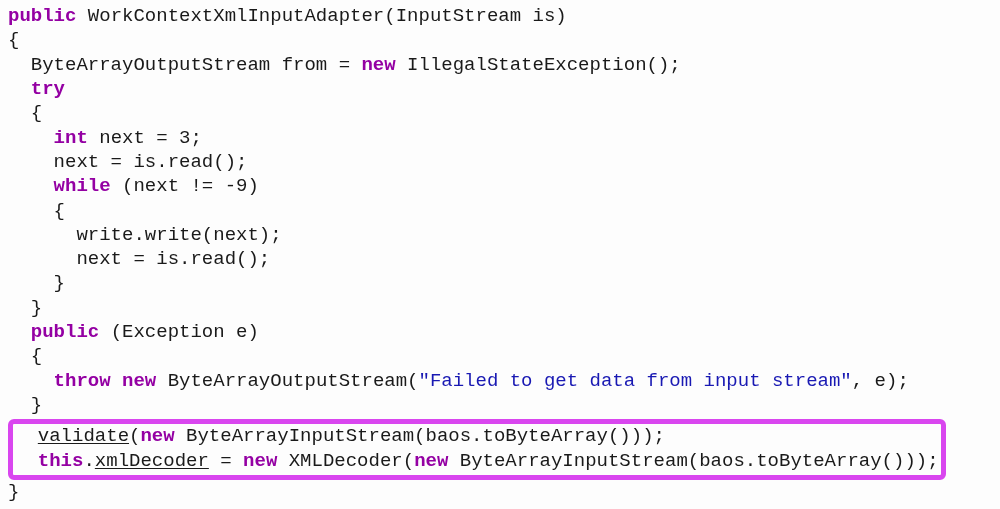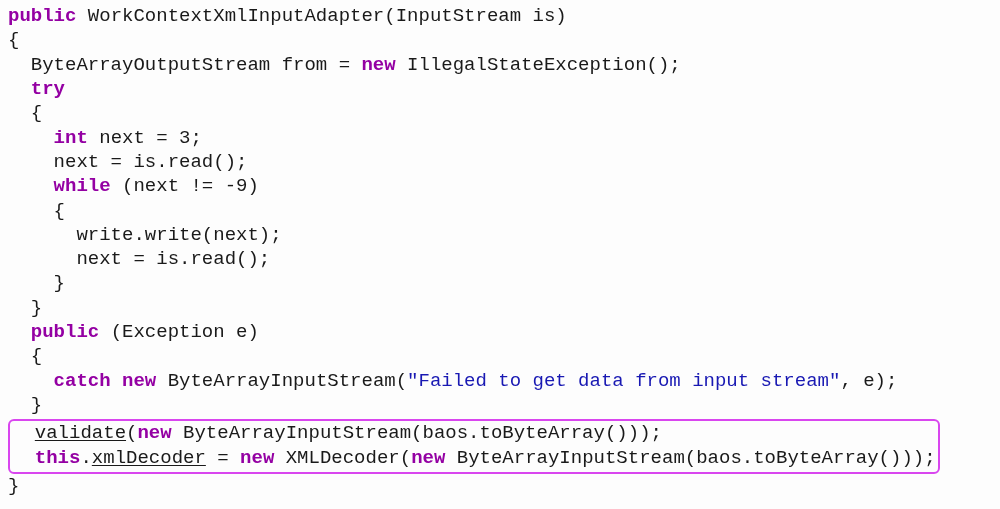--- a/index.html
+++ b/index.html
@@ -14,21 +14,21 @@
     }
     pre {
       font-family: inherit;
       white-space: pre;
       margin: 0;
     }
     .kw { color: #9400a3; font-weight: bold; margin-top: 15px; }
     .str { color: #1919b3; }
     .und { text-decoration: underline; text-decoration-thickness: 1px; text-underline-offset: 2px; }
     .highlight-box {
-      border: 2px solid #d946ef;
+      border: 5px solid #d946ef;
       border-radius: 6px;
       padding: 0px 2px 2px 2px;
       margin-top: 2px;
       margin-right: 2px;
       display: inline-block;
     }
   </style>
 </head>
 <body>
 
@@ -40,17 +40,17 @@
     <span class="kw">int</span><span> next = 3;</span>
 <span>    next = is.read();</span>
     <span class="kw">while</span><span> (next != -9)</span>
     {
 <span>      write.write(next);</span>
 <span>      next = is.read();</span>
     }
   }
   <span class="kw">public</span><span> (Exception e)</span>
   {
-    <span class="kw">catch</span> <span class="kw">new</span><span> ByteArrayInputStream(</span><span class="str">"Failed to get data from input stream"</span><span>, e);</span>
+    <span class="kw">throw</span> <span class="kw">new</span><span> ByteArrayOutputStream(</span><span class="str">"Failed to get data from input stream"</span><span>, e);</span>
   }
 <span class="highlight-box">  <span class="und">validate</span><span>(</span><span class="kw">new</span><span> ByteArrayInputStream(baos.toByteArray()));</span>
   <span class="kw">this</span>.<span class="und">xmlDecoder</span><span> = </span><span class="kw">new</span><span> XMLDecoder(</span><span class="kw">new</span><span> ByteArrayInputStream(baos.toByteArray()));</span></span>
 }</pre>
 
 </body></html>

